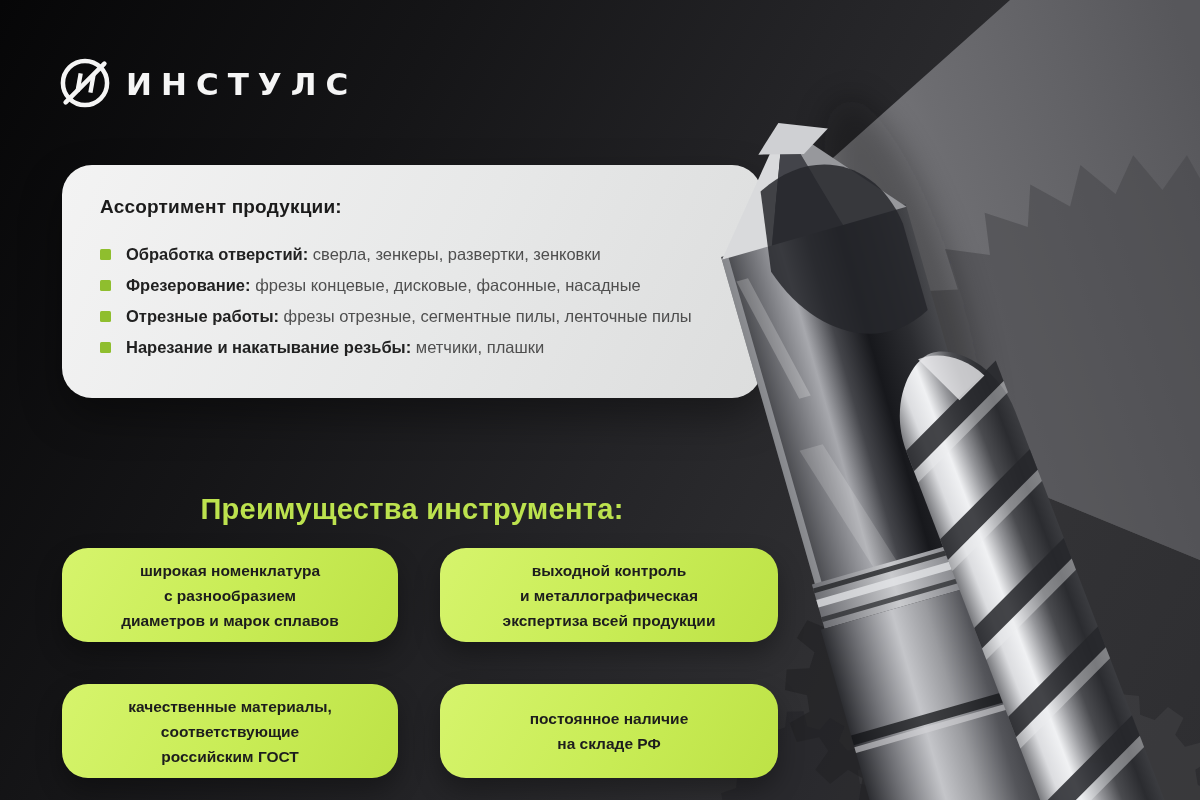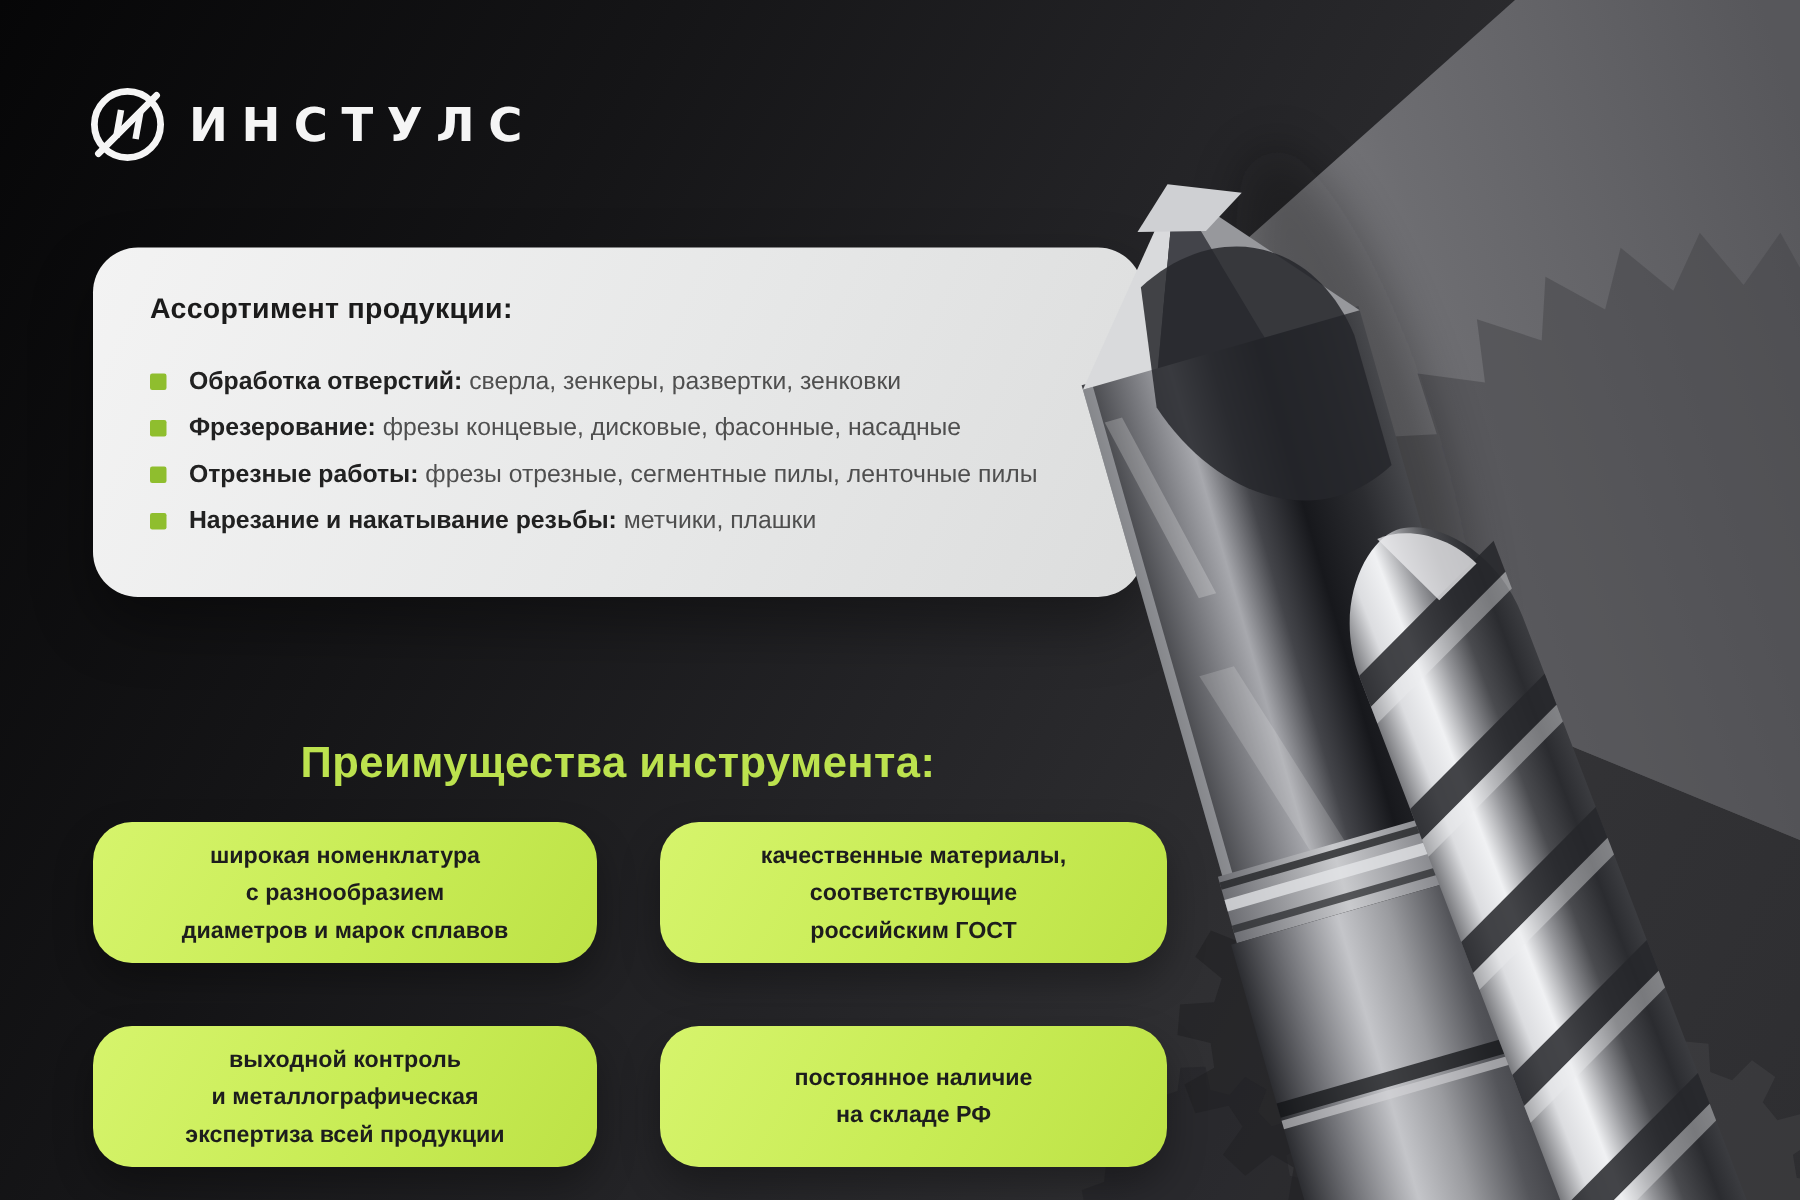--- a/index.html
+++ b/index.html
@@ -108,26 +108,26 @@
         <p><b>Нарезание и накатывание резьбы:</b> <span>метчики, плашки</span></p>
       </li>
     </ul>
   </section>
 
   <h2 class="adv-title">Преимущества инструмента:</h2>
   <div class="adv-grid">
     <div class="adv-card">широкая номенклатура
 с разнообразием
 диаметров и марок сплавов</div>
+    <div class="adv-card">выходной контроль
+и металлографическая
+экспертиза всей продукции</div>
     <div class="adv-card">качественные материалы,
 соответствующие
 российским ГОСТ</div>
-    <div class="adv-card">выходной контроль
-и металлографическая
-экспертиза всей продукции</div>
     <div class="adv-card">постоянное наличие
 на складе РФ</div>
   </div>
 
   <svg class="fg" width="1200" height="800" viewBox="0 0 1200 800">
     <defs>
       <linearGradient id="d1body" x1="-100" y1="0" x2="100" y2="0" gradientUnits="userSpaceOnUse">
         <stop offset="0" stop-color="#3b3c40"></stop>
           <stop offset=".18" stop-color="#77787d"></stop>
         <stop offset=".32" stop-color="#a7a8ad"></stop>

